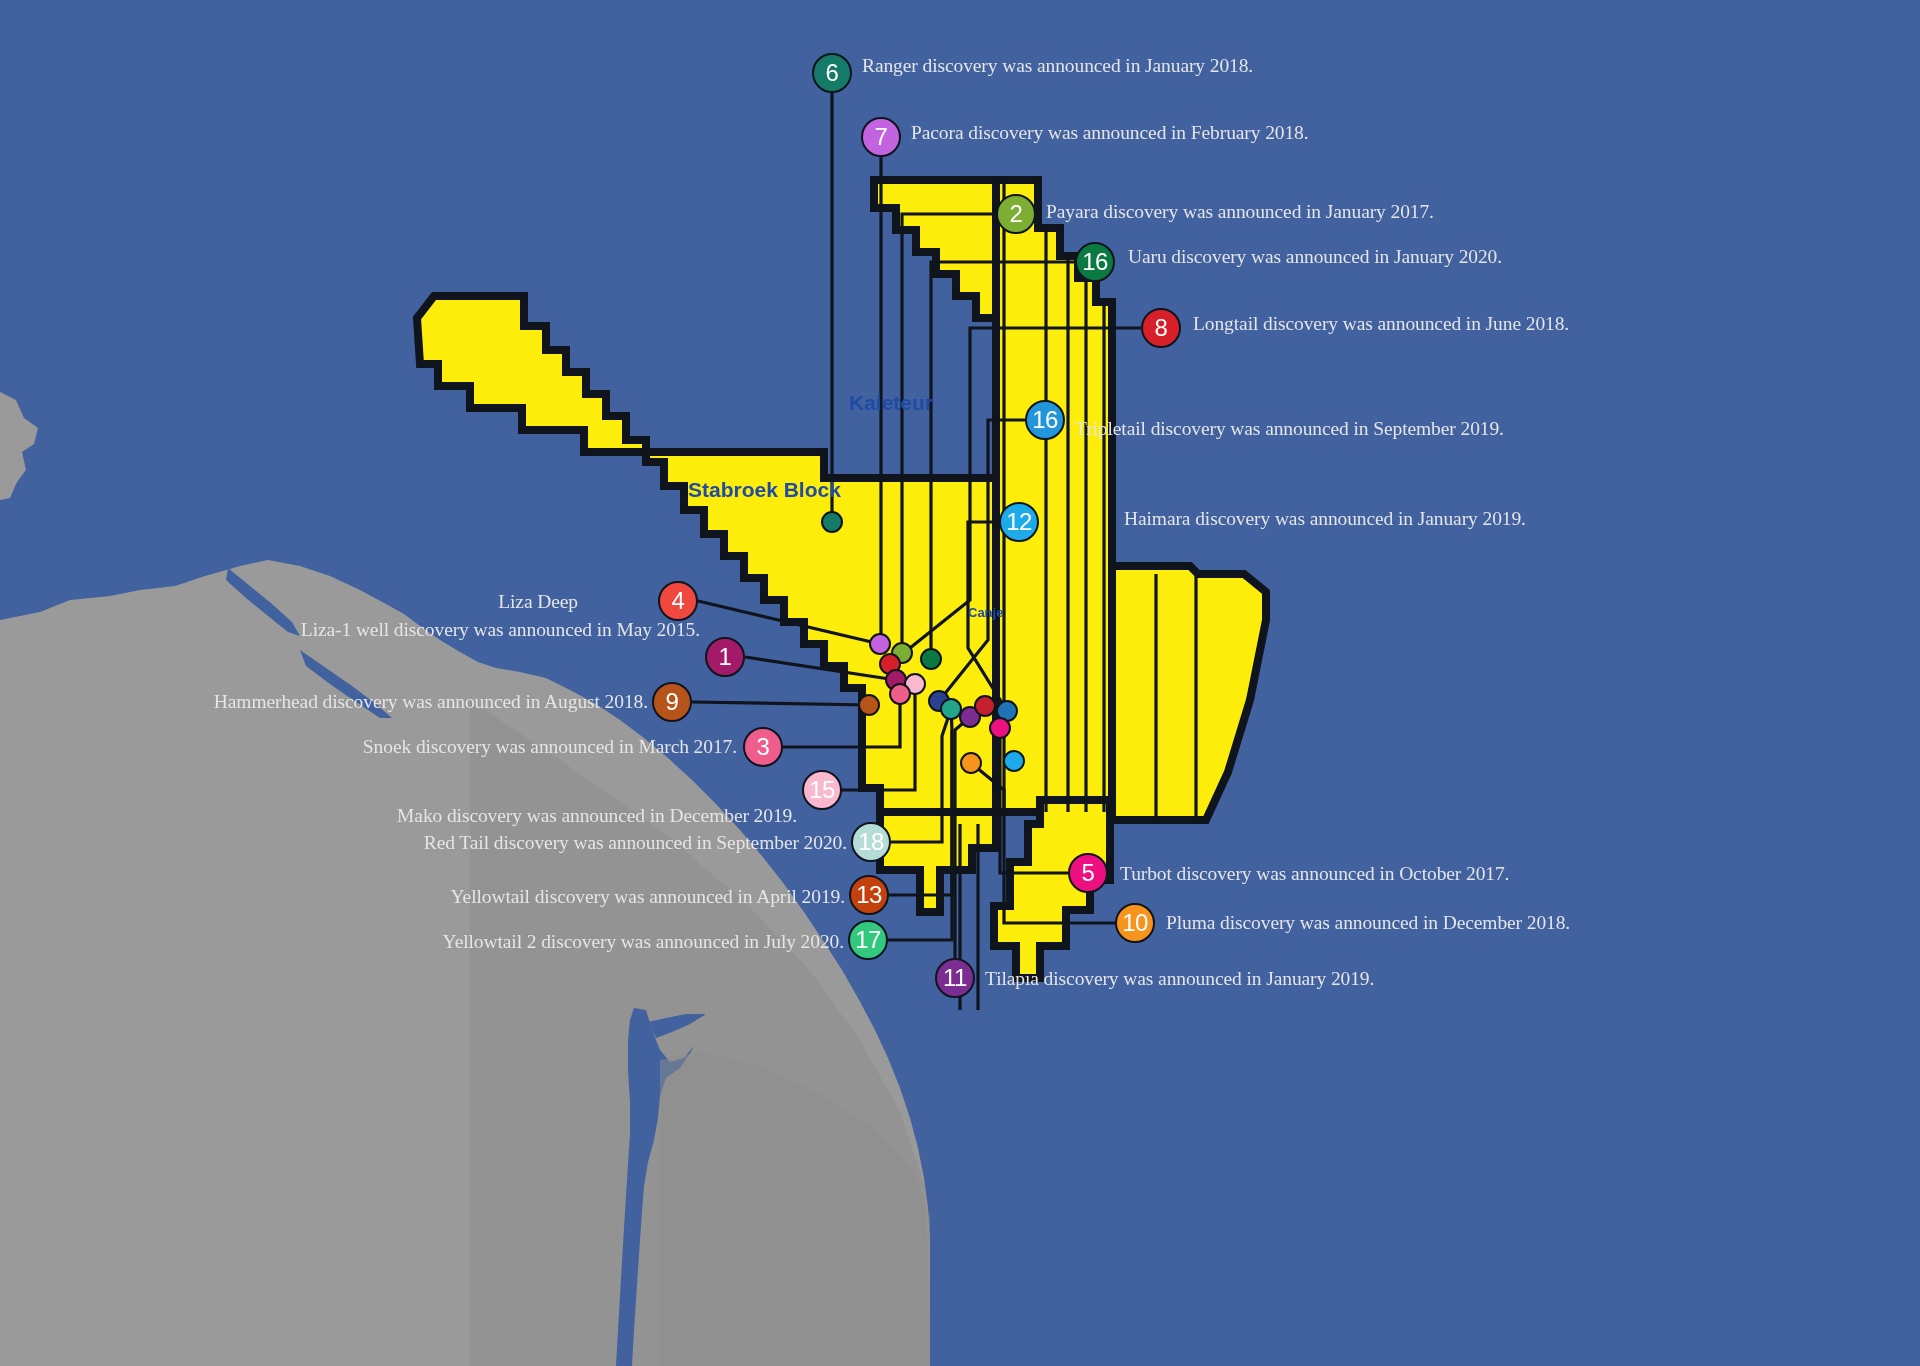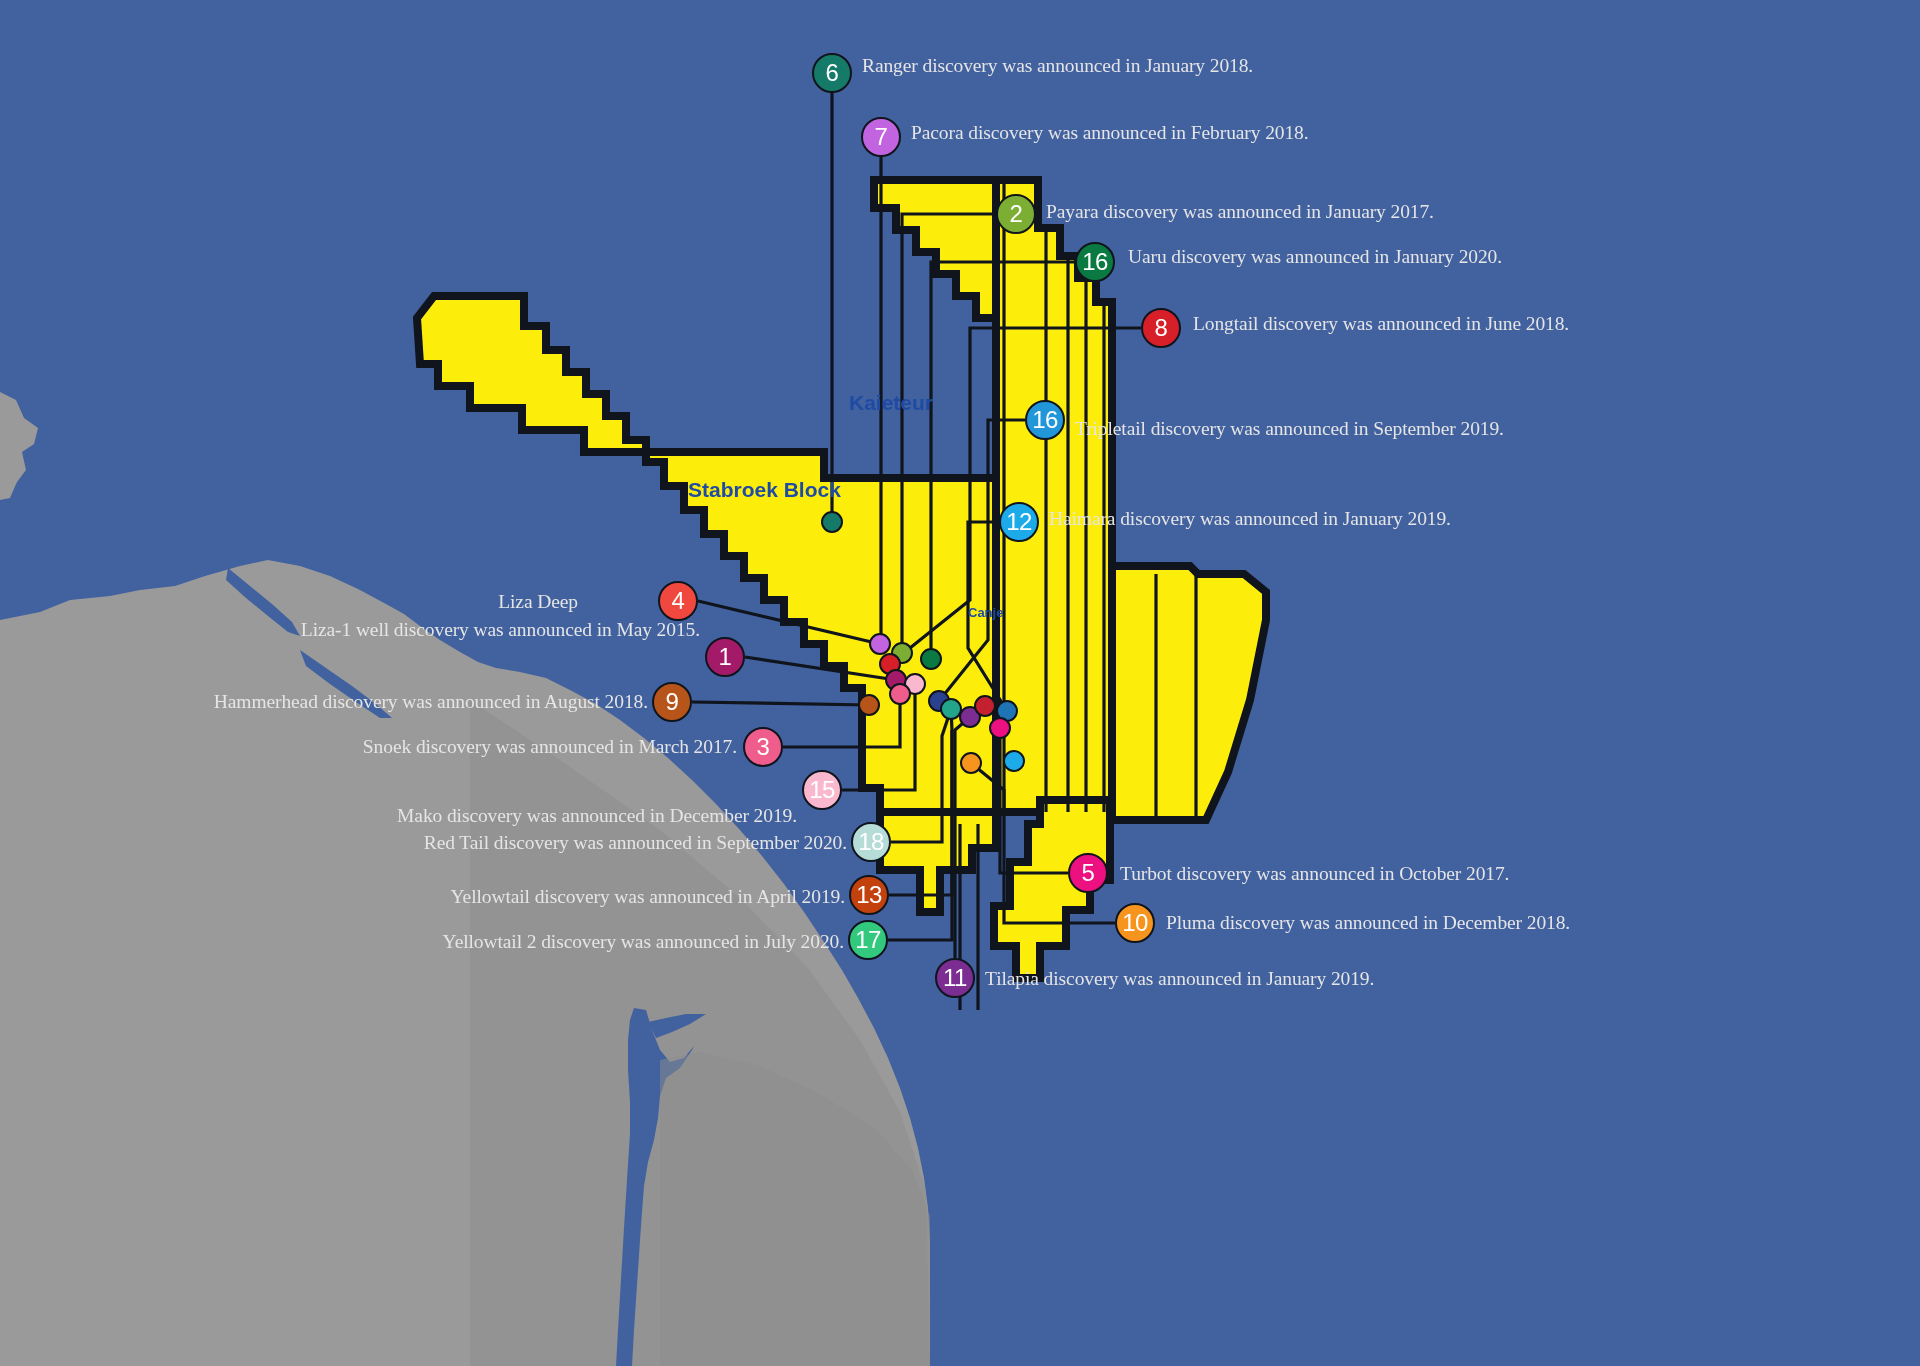--- a/index.html
+++ b/index.html
@@ -209,21 +209,21 @@
   <div class="marker-badge" style="left:1068px; top:853px; width:40px; height:40px; background:#ec1080;">5</div>
   <div class="marker-badge" style="left:1115px; top:903px; width:40px; height:40px; background:#f7941e;">10</div>
   <div class="marker-badge" style="left:935px; top:958px; width:40px; height:40px; background:#7b2d91;">11</div>
 
   <div class="callout-text right" style="left:862px; top:56px;">Ranger discovery was announced in January 2018.</div>
   <div class="callout-text right" style="left:911px; top:123px;">Pacora discovery was announced in February 2018.</div>
   <div class="callout-text right" style="left:1046px; top:202px;">Payara discovery was announced in January 2017.</div>
   <div class="callout-text right" style="left:1128px; top:247px;">Uaru discovery was announced in January 2020.</div>
   <div class="callout-text right" style="left:1193px; top:314px;">Longtail discovery was announced in June 2018.</div>
   <div class="callout-text right" style="left:1075px; top:405px;margin-top:14px;">Tripletail discovery was announced in September 2019.</div>
-  <div class="callout-text right" style="left:1049px; top:509px;">Haimara discovery was announced in January 2019.</div>
+  <div class="callout-text right" style="left:1089px; top:509px;padding-left:35px;">Haimara discovery was announced in January 2019.</div>
 
   <div class="callout-text left" style="left:700px; top:620px; transform:translateX(-100%);">Liza-1 well discovery was announced in May 2015.</div>
   <div class="callout-text left" style="left:648px; top:692px; transform:translateX(-100%);">Hammerhead discovery was announced in August 2018.</div>
   <div class="callout-text left" style="left:737px; top:737px; transform:translateX(-100%);">Snoek discovery was announced in March 2017.</div>
   <div class="callout-text left" style="left:797px; top:782px; transform:translateX(-100%);margin-top:24px;">Mako discovery was announced in December 2019.</div>
   <div class="callout-text left" style="left:847px; top:833px; transform:translateX(-100%);">Red Tail discovery was announced in September 2020.</div>
   <div class="callout-text left" style="left:845px; top:887px; transform:translateX(-100%);">Yellowtail discovery was announced in April 2019.</div>
   <div class="callout-text left" style="left:844px; top:932px; transform:translateX(-100%);">Yellowtail 2 discovery was announced in July 2020.</div>
 
   <div class="callout-text right" style="left:1120px; top:864px;">Turbot discovery was announced in October 2017.</div>

